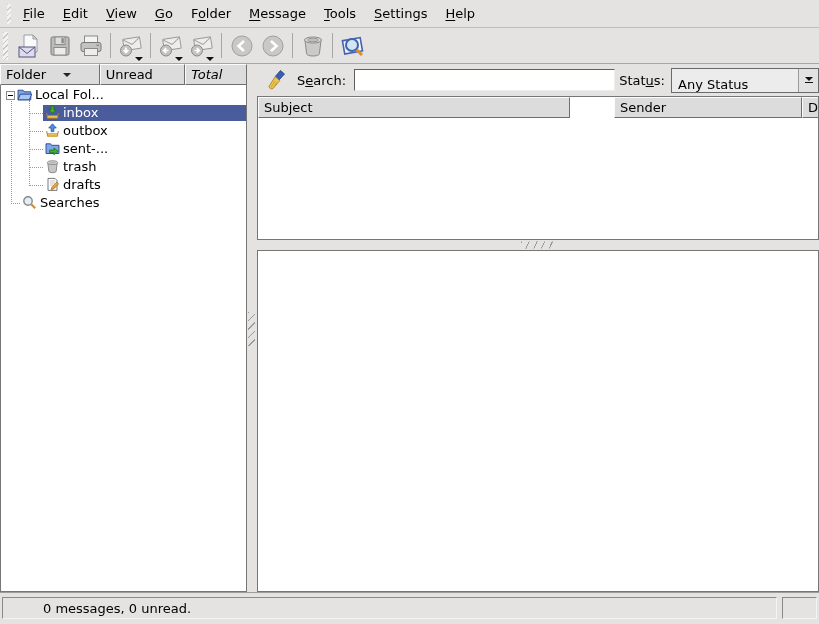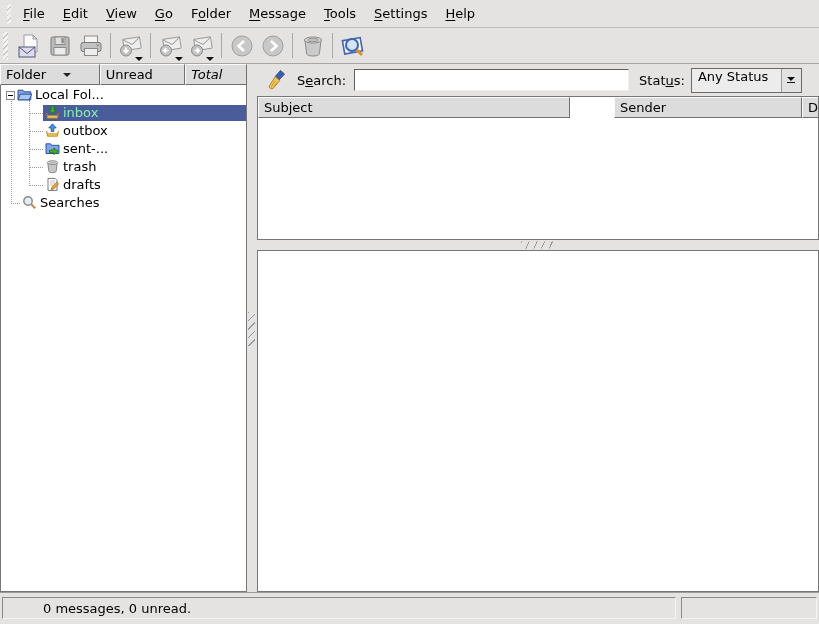--- a/index.html
+++ b/index.html
@@ -39,57 +39,57 @@
   .vl1{left:10px;top:9px;height:108px;}
   .vl2{left:28px;top:15px;height:84px;}
   .trow{height:18px;display:flex;align-items:center;position:relative;}
   .stub{height:0;border-top:1px dotted #9a9a9a;}
   .stub-child{margin-left:28px;width:14px;}
   .stub-root{margin-left:10px;width:9px;}
   .expander{box-sizing:border-box;width:9px;height:9px;border:1px solid #8a8a8a;background:#fff;
     margin-left:5px;position:relative;flex:none;}
   .expander::after{content:"";position:absolute;left:1px;right:1px;top:3px;height:1px;background:#000;}
   .rowsel{display:flex;align-items:center;gap:3px;padding:0 3px 1px 2px;}
-  .rowsel.selected{flex:1;background:#4a5c9c;color:#86efac;}
+  .rowsel.selected{flex:1;background:#4a5c9c;color:#ffffff;}
   .ticon{width:15px;height:15px;flex:none;display:block;}
   .vsplitter{position:absolute;left:247px;width:10px;top:64px;bottom:32px;}
   .vgrip{position:absolute;left:1px;top:47%;width:7px;height:34px;
     background:repeating-linear-gradient(135deg,#9a9a9a 0 1px,transparent 1px 6px);}
   
   .right{position:absolute;left:257px;top:64px;right:0;bottom:32px;display:flex;flex-direction:column;}
   .search-row{height:32px;display:flex;align-items:center;padding-left:8px;flex:none;}
   .broom-btn{width:26px;height:26px;display:flex;align-items:center;justify-content:center;flex:none;}
   .srch-label{margin-left:6px;white-space:nowrap;text-align:right;}
   .srch-input{box-sizing:border-box;width:275px;height:22px;margin-left:8px;background:#fff;
     border:1px solid;border-color:#5f5f5f #ededed #ededed #5f5f5f;outline:none;
     font:13px "DejaVu Sans","Liberation Sans",sans-serif;padding:0 3px;}
-  .stat-label{margin-left:10px;white-space:nowrap;}
-  .combo{box-sizing:border-box;margin-left:6px;width:111px;height:25px;border:1px solid #6a6a6a;
-    background:#ececec;display:flex;align-items:flex-start;flex:none;}
+  .stat-label{margin-left:4px;white-space:nowrap;}
+  .combo{box-sizing:border-box;margin-left:6px;width:148px;height:25px;border:1px solid #6a6a6a;
+    background:#ececec;display:flex;align-items:flex-end;flex:none;}
   .combo-text{flex:1;padding-left:6px;white-space:nowrap;overflow:hidden;}
   .combo-btn{width:19px;align-self:stretch;border-left:1px solid #9a9a9a;display:flex;flex-direction:column;
     align-items:center;justify-content:center;gap:1px;background:#e2e2e2;}
   .combo-btn .tri{width:0;height:0;border-left:4px solid transparent;border-right:4px solid transparent;
     border-top:4px solid #111;}
   .combo-btn .bar{width:8px;height:1px;background:#111;}
   .msglist{box-sizing:border-box;height:144px;border:1px solid #767676;background:#fff;
     display:flex;flex-direction:column;flex:none;}
   .msg-header{display:flex;flex:none;}
   .mh-subject{width:312px;}.mh-sender{width:188px;margin-left:44px;}.mh-date{flex:1;border-right:none;}
   .msg-body{flex:1;background:#fff;}
   .hsplitter{height:10px;position:relative;flex:none;}
   .hgrip{position:absolute;left:50%;top:50%;transform:translate(-50%,-50%);width:34px;height:7px;
     background:repeating-linear-gradient(115deg,#9a9a9a 0 1px,transparent 1px 7px);}
   .preview{flex:1;background:#fff;border:1px solid #767676;}
   
   .statusbar{position:absolute;left:0;right:0;bottom:0;height:32px;box-sizing:border-box;
     border-top:1px solid #9c9c9c;background:#e4e3e2;display:flex;align-items:center;gap:5px;padding:4px 2px 5px 2px;}
   .sbox{box-sizing:border-box;height:22px;border:1px solid;border-color:#8a8a8a #f4f4f4 #f4f4f4 #8a8a8a;
     display:flex;align-items:center;padding:0 6px;white-space:nowrap;overflow:hidden;}
-  .sb1{width:674px;padding-left:40px;}
+  .sb1{width:775px;padding-left:40px;}
   .sb2{flex:1;}
 </style>
 </head>
 <body>
 
 <div id="window">
 
   <div class="menubar">
     <div class="mgrip"></div>
     <div class="menu-item"><span></span><u>F</u><span>ile</span></div>

